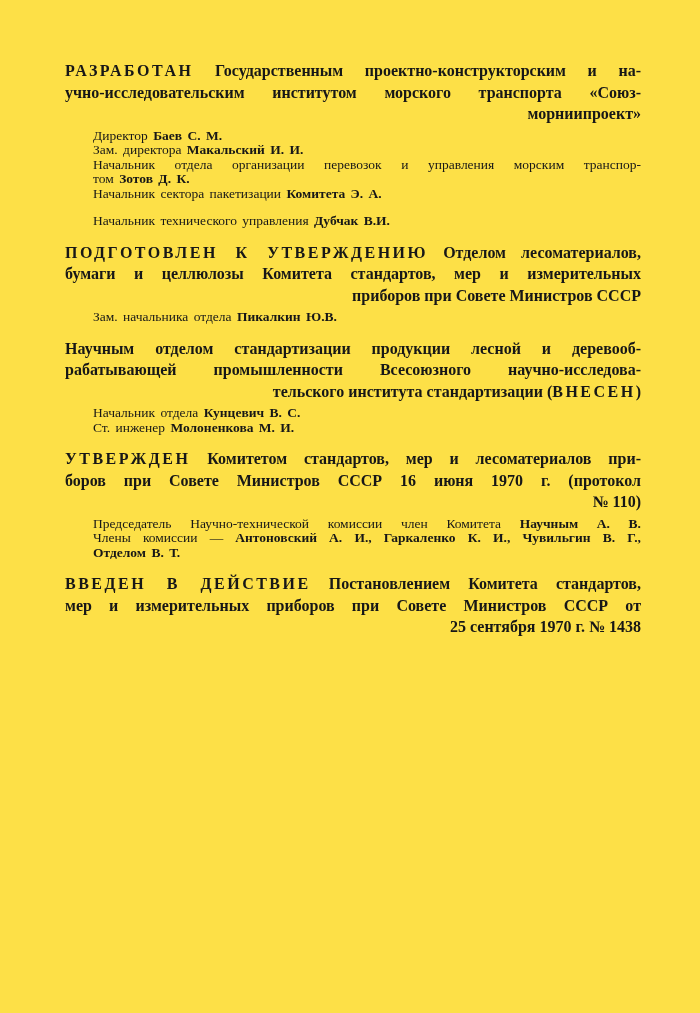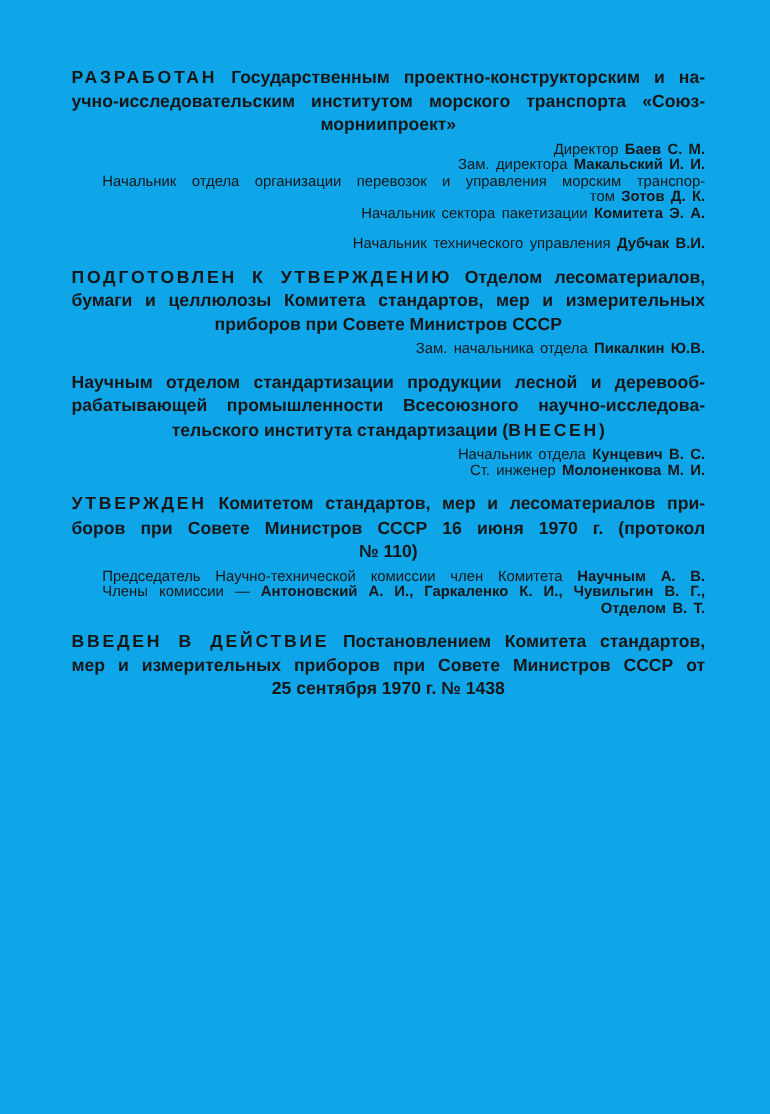--- a/index.html
+++ b/index.html
@@ -1,44 +1,44 @@
 <!DOCTYPE html>
 <html><head>
 <meta charset="utf-8">
 <style>
   html,body{margin:0;padding:0;background:#e9e9e7;}
   .page{
     position:relative;
     width:700px;height:1013px;
-    background:#0ea5e9;
-    font-family:Liberation Sans, sans-serif;
+    background:#fde047;
+    font-family:Liberation Serif, serif;
     color:#171717;
     overflow:hidden;
     box-sizing:border-box;
   }
   #doc{
     position:absolute;
     left:65px;top:60px;
     width:576px;
   }
   .blk{margin:0 0 13px 0;}
   .main{margin:0 0 4px 0;}
   .main-ln{
     font-weight:700;
     font-size:16px;
     line-height:21.5px;
-    text-align:center;
+    text-align:right;
   }
   .sub{margin-left:28px;}
   .sub-ln{
     font-size:13.5px;
     line-height:14.5px;
     word-spacing:2px;
     font-weight:400;
-    text-align:right;
+    text-align:left;
   }
   .j{
     text-align:justify;
     text-align-last:justify;
     -moz-text-align-last:justify;
   }
   .kw{letter-spacing:2.5px;}
   .b{font-weight:700;}
 </style>
 </head>

